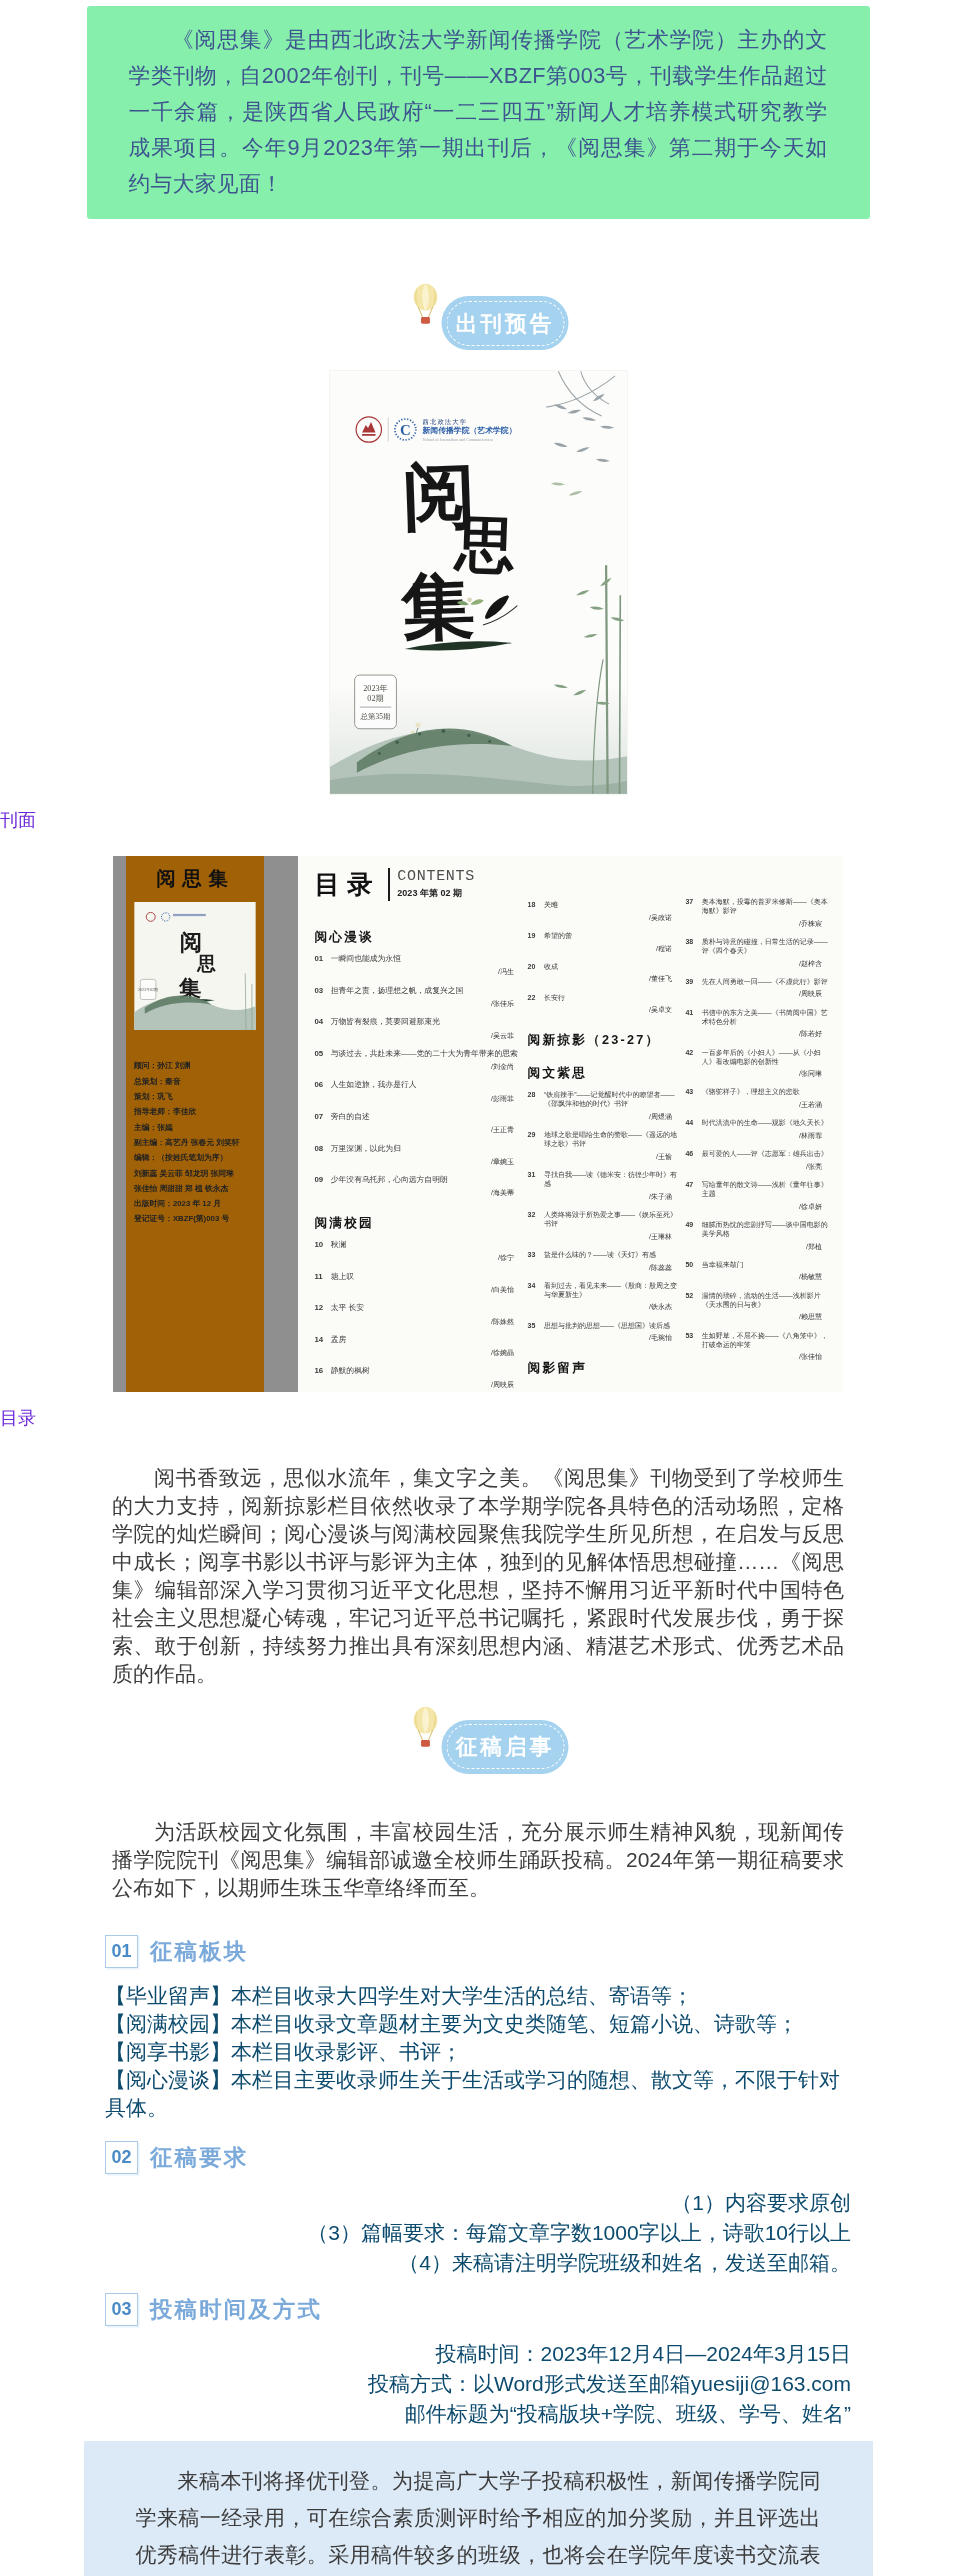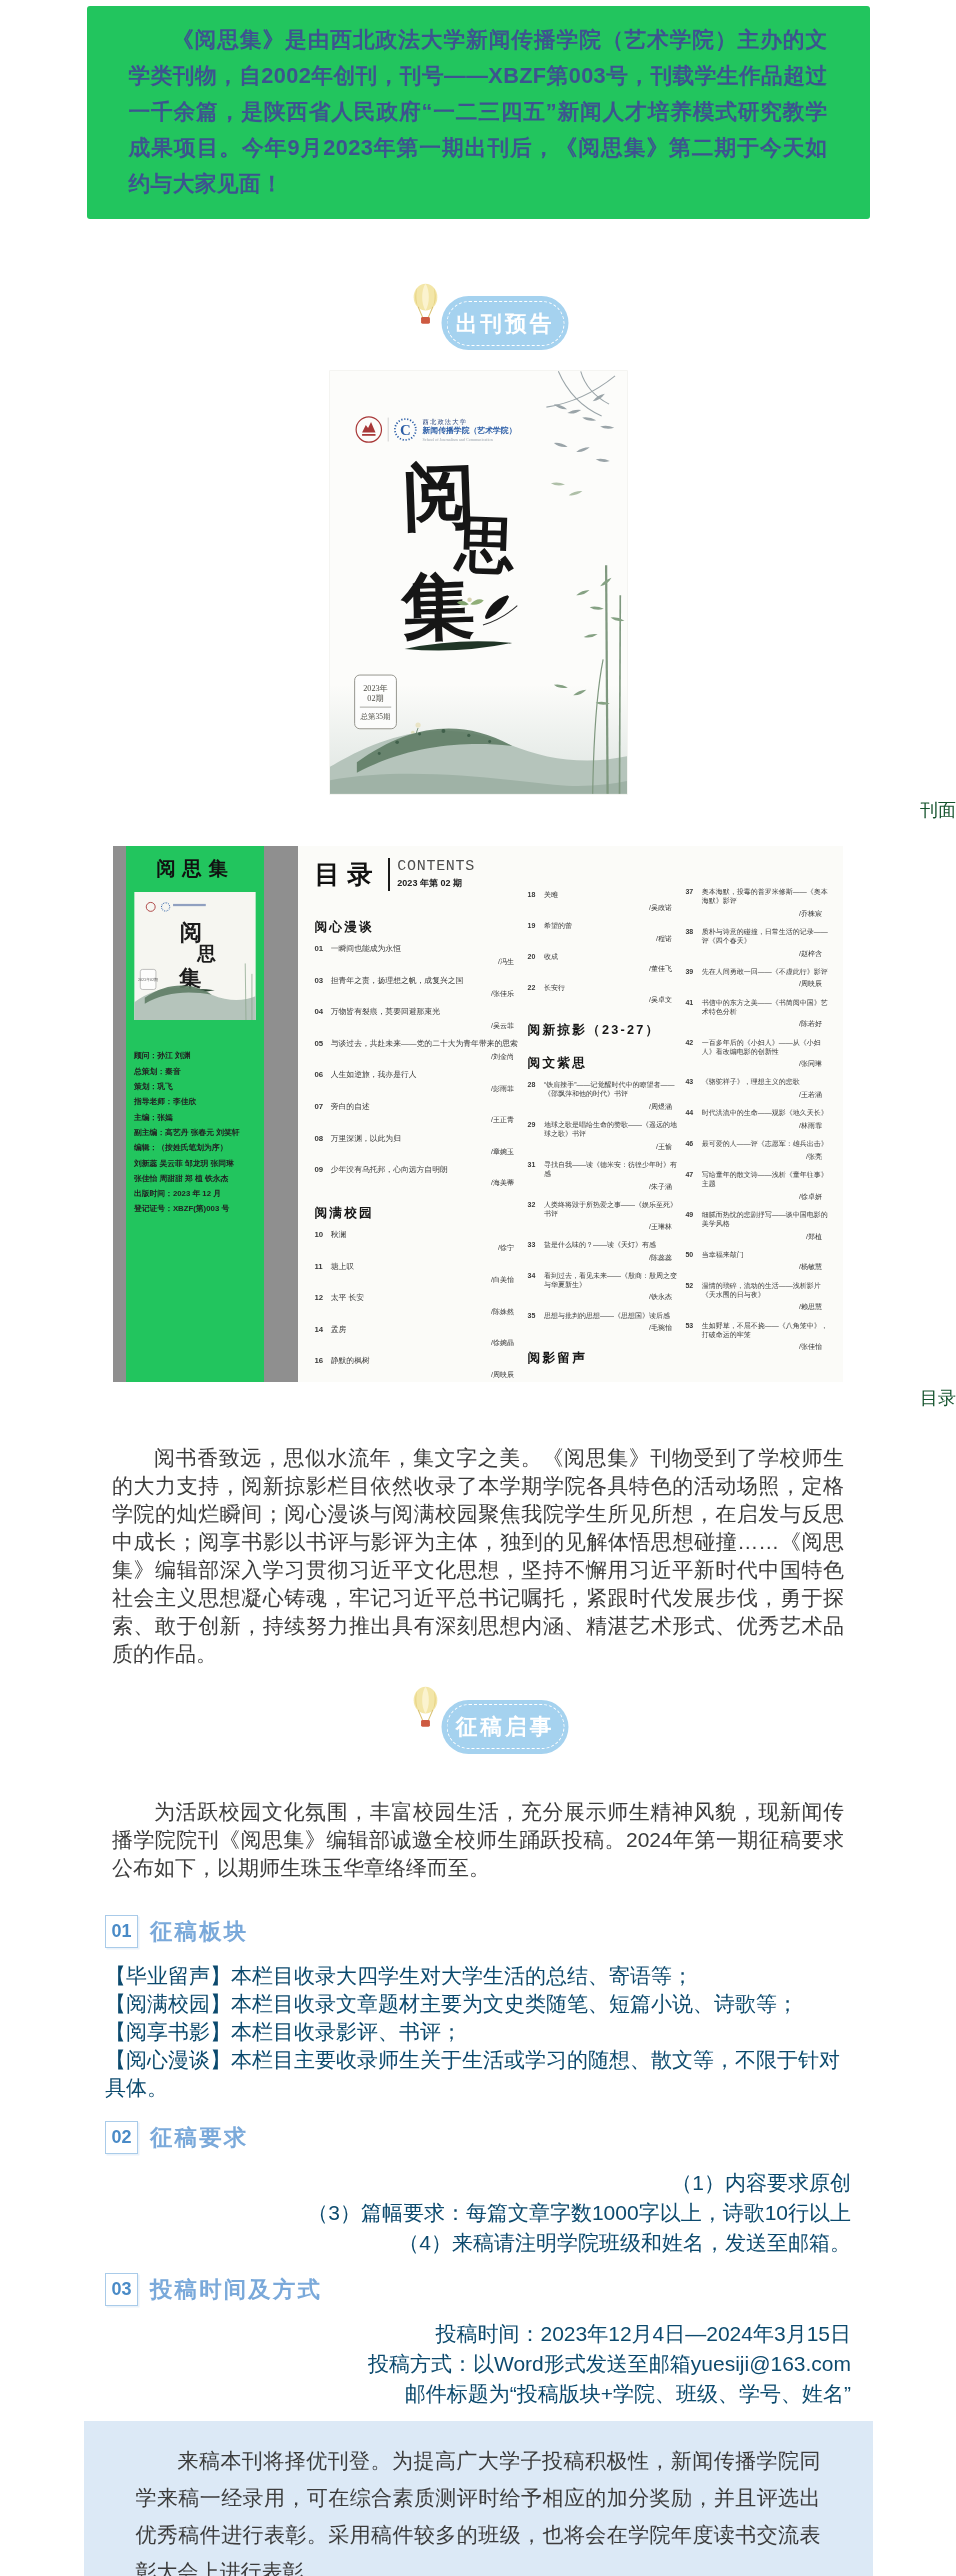--- a/index.html
+++ b/index.html
@@ -4,42 +4,42 @@
 <style>
   html,body{margin:0;padding:0;}
   body{
     width:956px;height:2576px;overflow:hidden;background:#ffffff;
     font-family:"Liberation Sans","DejaVu Sans",sans-serif;
     -webkit-font-smoothing:antialiased;
   }
   
   .intro-block{
     width:783px;box-sizing:border-box;margin:6px auto 0;
-    background:#22c55e;border-radius:3px;
+    background:#86efac;border-radius:3px;
     padding:16.4px 42px;
     font-size:21.7px;line-height:36px;color:#3d548f;
-    text-align:justify;text-indent:2em;letter-spacing:0.4px;font-weight:bold;
+    text-align:justify;text-indent:2em;letter-spacing:0.4px;
   }
   
   .badge-wrap{position:relative;width:160px;height:57px;margin:0 auto;transform:translateX(10.5px);}
   .badge-balloon{position:absolute;left:0;top:-12px;z-index:2;}
   .badge-pill{
     position:absolute;left:33px;top:1.5px;width:127px;height:54px;
     background:#a5d2ef;border-radius:30px;
     display:flex;align-items:center;justify-content:center;
   }
   .badge-pill::before{content:"";position:absolute;inset:4.5px;border:1.5px dashed #ffffff;border-radius:27px;}
   .badge-label{font-size:21.7px;font-weight:bold;color:#ffffff;letter-spacing:3px;position:relative;z-index:1;}
   .m-badge1{margin-top:76px;}
   .m-badge2{margin-top:30px;}
   
   .cover-fig{width:297px;height:423px;margin:19.4px auto 0;position:relative;background:#fcfcfa;box-shadow:0 0 0 0.7px #efefec;}
-  .fig-caption{margin-top:4px;text-align:right;font-size:18px;line-height:25.4px;color:#14532d;}
+  .fig-caption{margin-top:14px;text-align:left;font-size:18px;line-height:25.4px;color:#6d28d9;}
   .toc-fig{width:730px;height:536px;margin:22.4px auto 0;position:relative;background:#8f8f8f;overflow:hidden;}
-  .toc-page{position:absolute;top:0;height:536px;background:#22c55e;box-sizing:border-box;filter:blur(0.2px);}
+  .toc-page{position:absolute;top:0;height:536px;background:#a16207;box-sizing:border-box;filter:blur(0.2px);}
   .toc-left{left:13.4px;width:138px;padding:6px 7.5px;}
   .toc-right{left:185px;width:545px;background:#fbfbf8;padding:10.5px 12px 0 16.4px;display:flex;gap:7.5px;}
   .toc-masthead{font-family:"Liberation Serif","DejaVu Serif",serif;font-weight:900;
     font-size:19.4px;letter-spacing:6.7px;color:#111;text-align:center;margin:3px 0 10.5px;}
   .mini-cover{width:122px;height:128px;}
   .credits{margin-top:25px;}
   .credit-line{font-size:7.8px;line-height:15.3px;color:#222;white-space:nowrap;font-weight:600;}
   .toc-header{position:absolute;top:12px;left:16.4px;display:flex;gap:7.5px;}
   .toc-title{font-family:"Liberation Serif","DejaVu Serif",serif;font-weight:900;font-size:25.4px;letter-spacing:7.5px;color:#111;line-height:33px;}
   .toc-hdiv{width:2.2px;background:#1a1a1a;}

